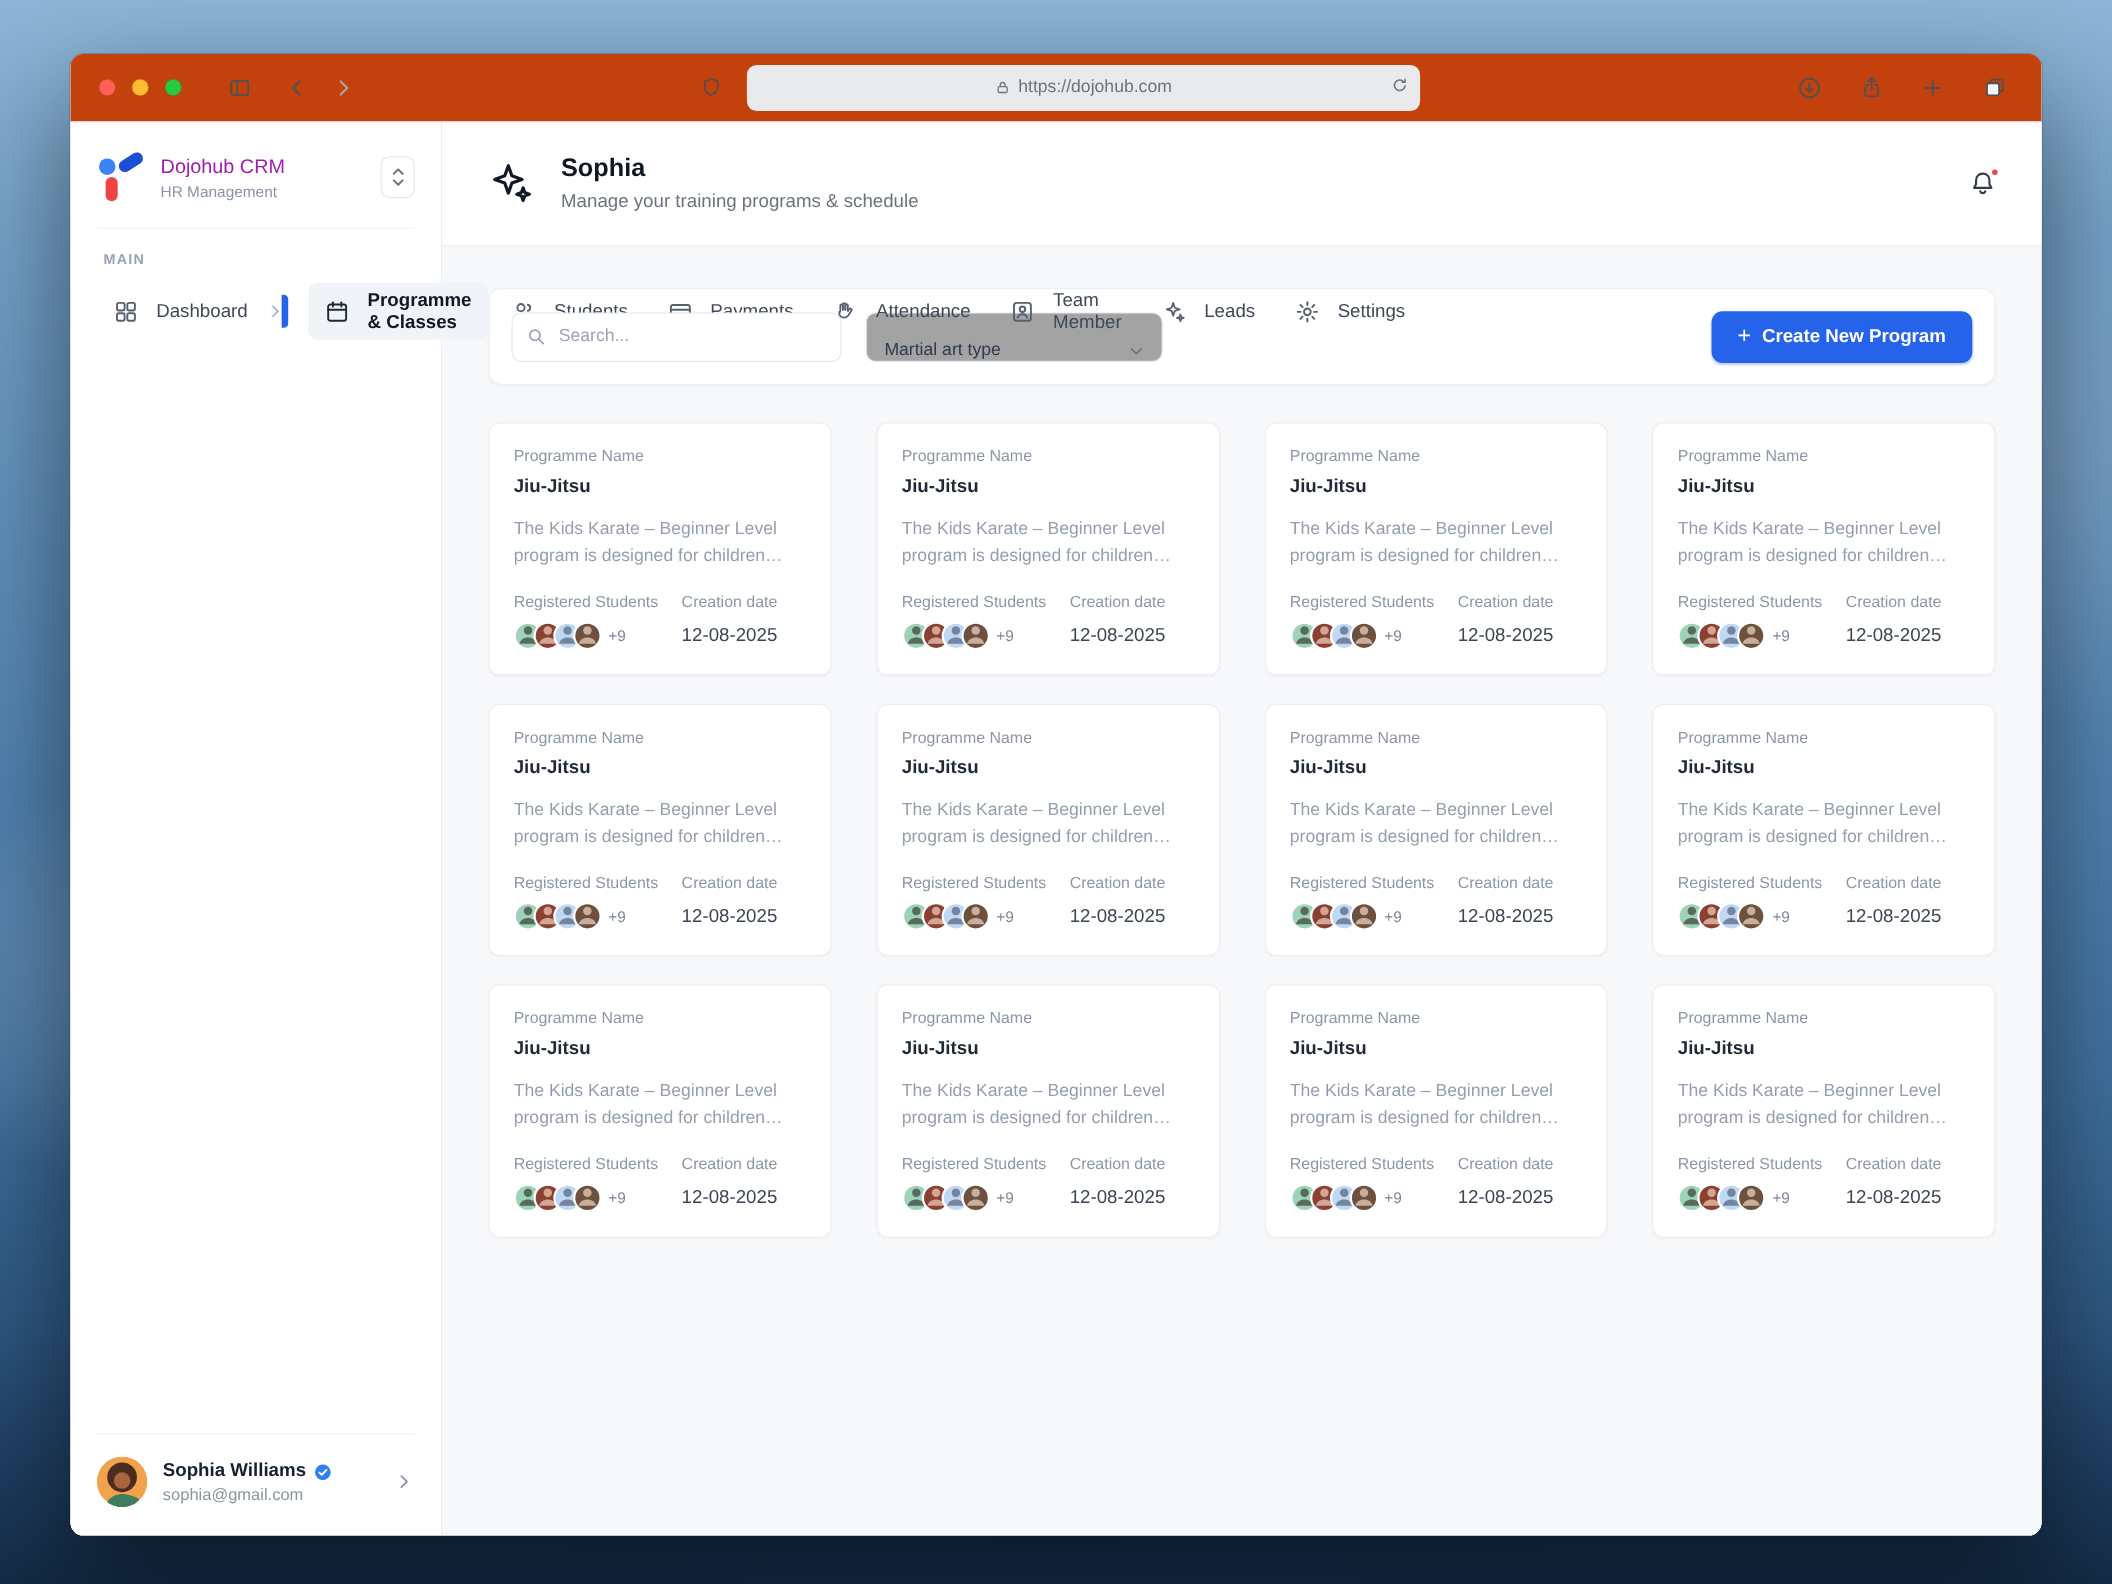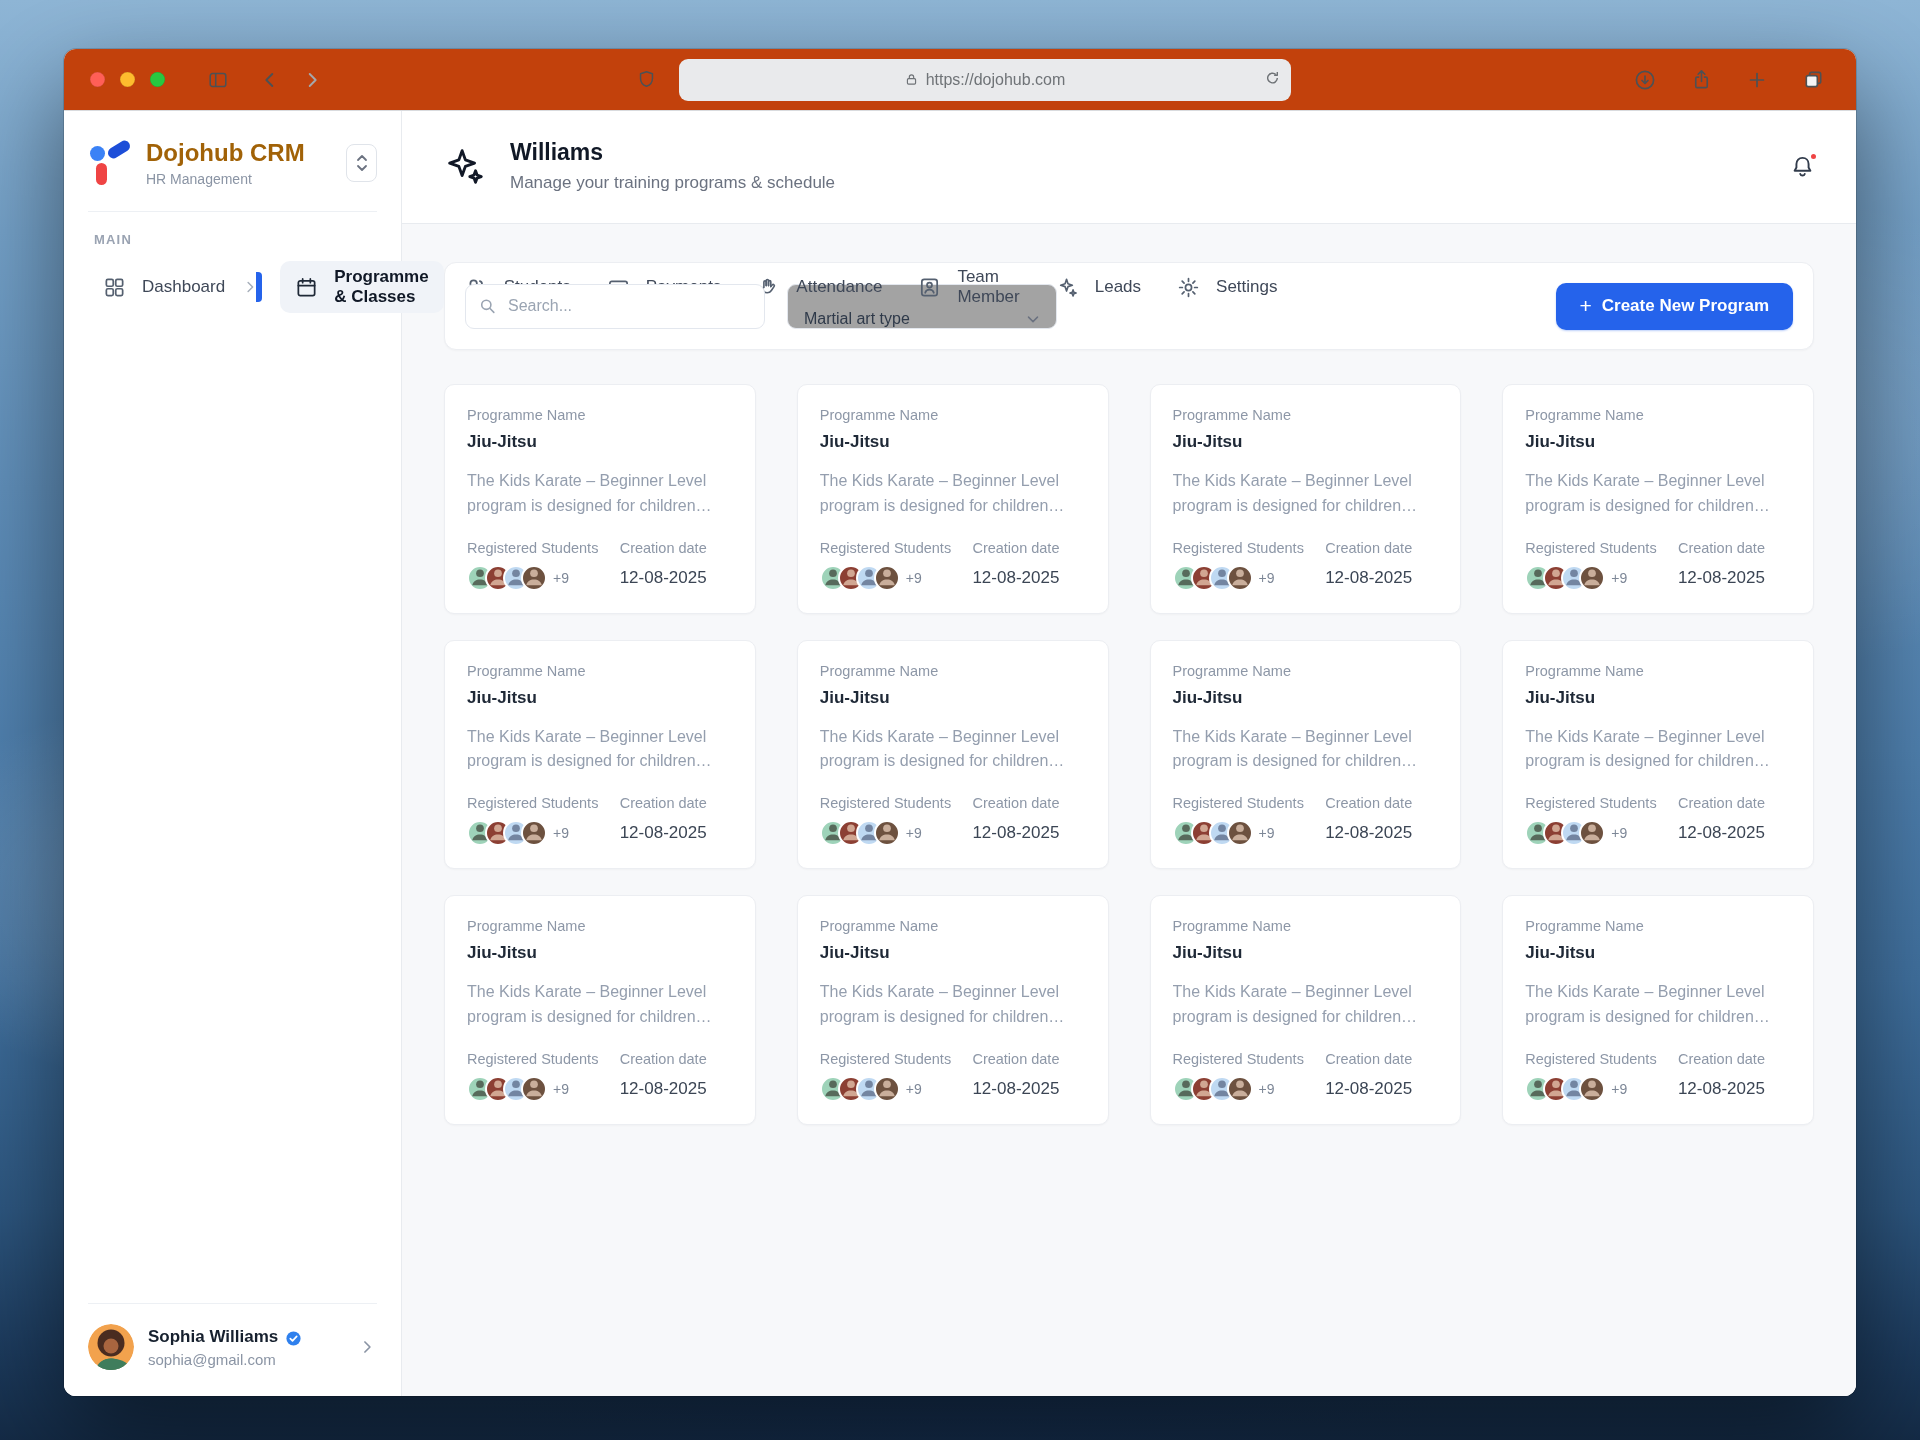--- a/index.html
+++ b/index.html
@@ -46,21 +46,21 @@
   .app { flex:1; display:flex; min-height:0; background:#fff; }
 
   
   .sidebar { width:338px; flex:0 0 338px; background:#fff; border-right:1px solid #e8ebef; display:flex; flex-direction:column; padding:28px 24px 26px; }
   .brand { display:flex; align-items:center; gap:14px; }
   .brand-logo { width:44px; height:44px; position:relative; flex:0 0 44px; }
   .brand-logo .dot  { position:absolute; left:2px; top:5px; width:15px; height:15px; border-radius:50%; background:#3b82f6; }
   .brand-logo .pill-blue { position:absolute; left:19px; top:3px; width:24px; height:11px; border-radius:6px; background:#1d4ed8; transform:rotate(-32deg); }
   .brand-logo .pill-red  { position:absolute; left:8px; top:22px; width:11px; height:22px; border-radius:6px; background:#ef4444; }
   .brand-text { flex:1; min-width:0; }
-  .brand-name { font-size:24px; font-weight:700; color:#a16207; }
+  .brand-name { font-size:18px; font-weight:400; color:#a21caf; }
   .brand-sub { font-size:14px; color:#8a94a4; margin-top:4px; }
   .stepper { width:31px; height:38px; border:1px solid #e0e4ea; border-radius:8px; background:#fff; display:flex; align-items:center; justify-content:center; color:#6b7280; cursor:default; }
   .side-divider { border-top:1px solid #edf0f4; margin:24px 0 20px; }
   .section-label { font-size:13px; letter-spacing:1.2px; color:#9aa3b2; font-weight:600; margin:0 6px 14px; }
   .nav { display:flex; flex-direction:row; gap:6px; }
   .nav-item { position:relative; display:flex; align-items:center; gap:16px; height:52px; padding:0 15px; border-radius:10px; color:#3c4planned658; cursor:pointer; }
   .nav-item { color:#3f4858; }
   .nav-item .ni-icon { width:23px; height:23px; color:#556070; display:flex; }
   .nav-item .ni-label { font-size:17px; font-weight:500; color:#3f4858; }
   .nav-item .ni-chevron { margin-left:auto; color:#a7afbb; display:flex; }
@@ -358,21 +358,21 @@
 
     <section class="main">
       <div class="page-header">
         <span class="sparkle-badge">
           <svg width="46" height="46" viewBox="0 0 24 24" fill="none" stroke="currentColor" stroke-width="1.5" stroke-linejoin="round">
               <path d="M10.5 4l1.7 4.8L17 10.5l-4.8 1.7L10.5 17l-1.7-4.8L4 10.5l4.8-1.7z"></path>
               <path d="M17.5 14.5l.8 2.2 2.2.8-2.2.8-.8 2.2-.8-2.2-2.2-.8 2.2-.8z"></path>
             </svg>
         </span>
         <div class="page-titles">
-          <div class="page-title">Williams</div>
+          <div class="page-title">Sophia</div>
           <div class="page-subtitle">Manage your training programs &amp; schedule</div>
         </div>
         <span class="bell-wrap">
           <svg width="27" height="27" viewBox="0 0 24 24" fill="none" stroke="currentColor" stroke-width="1.7" stroke-linecap="round" stroke-linejoin="round">
               <path d="M12 4.3c-3.2 0-5.4 2.3-5.4 5.5v3.1L5 15.8h14l-1.6-2.9V9.8c0-3.2-2.2-5.5-5.4-5.5z"></path>
               <path d="M10 18.6a2.1 2.1 0 0 0 4 0"></path>
             </svg>
           <span class="bell-dot"></span>
         </span>
       </div>

